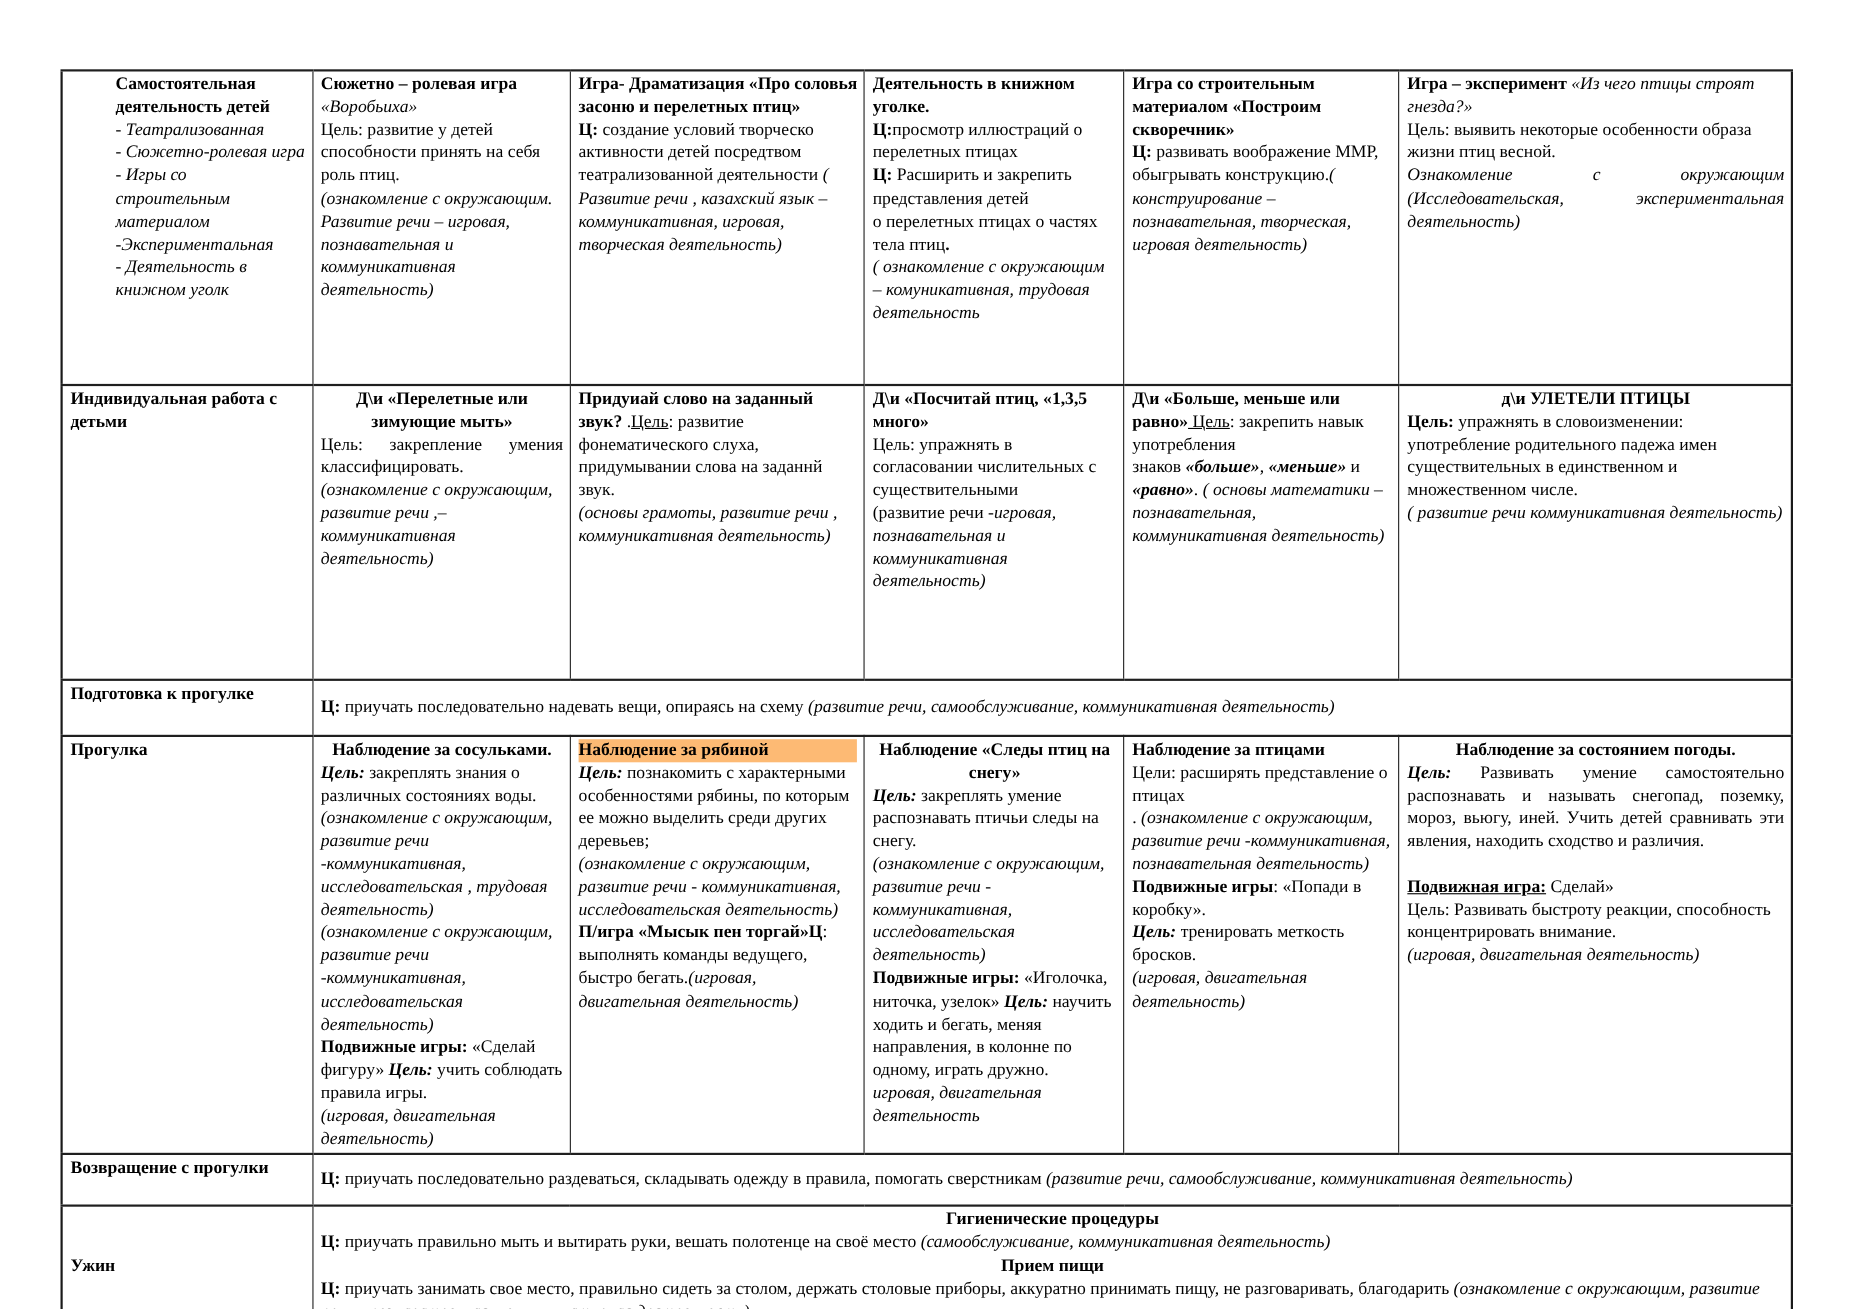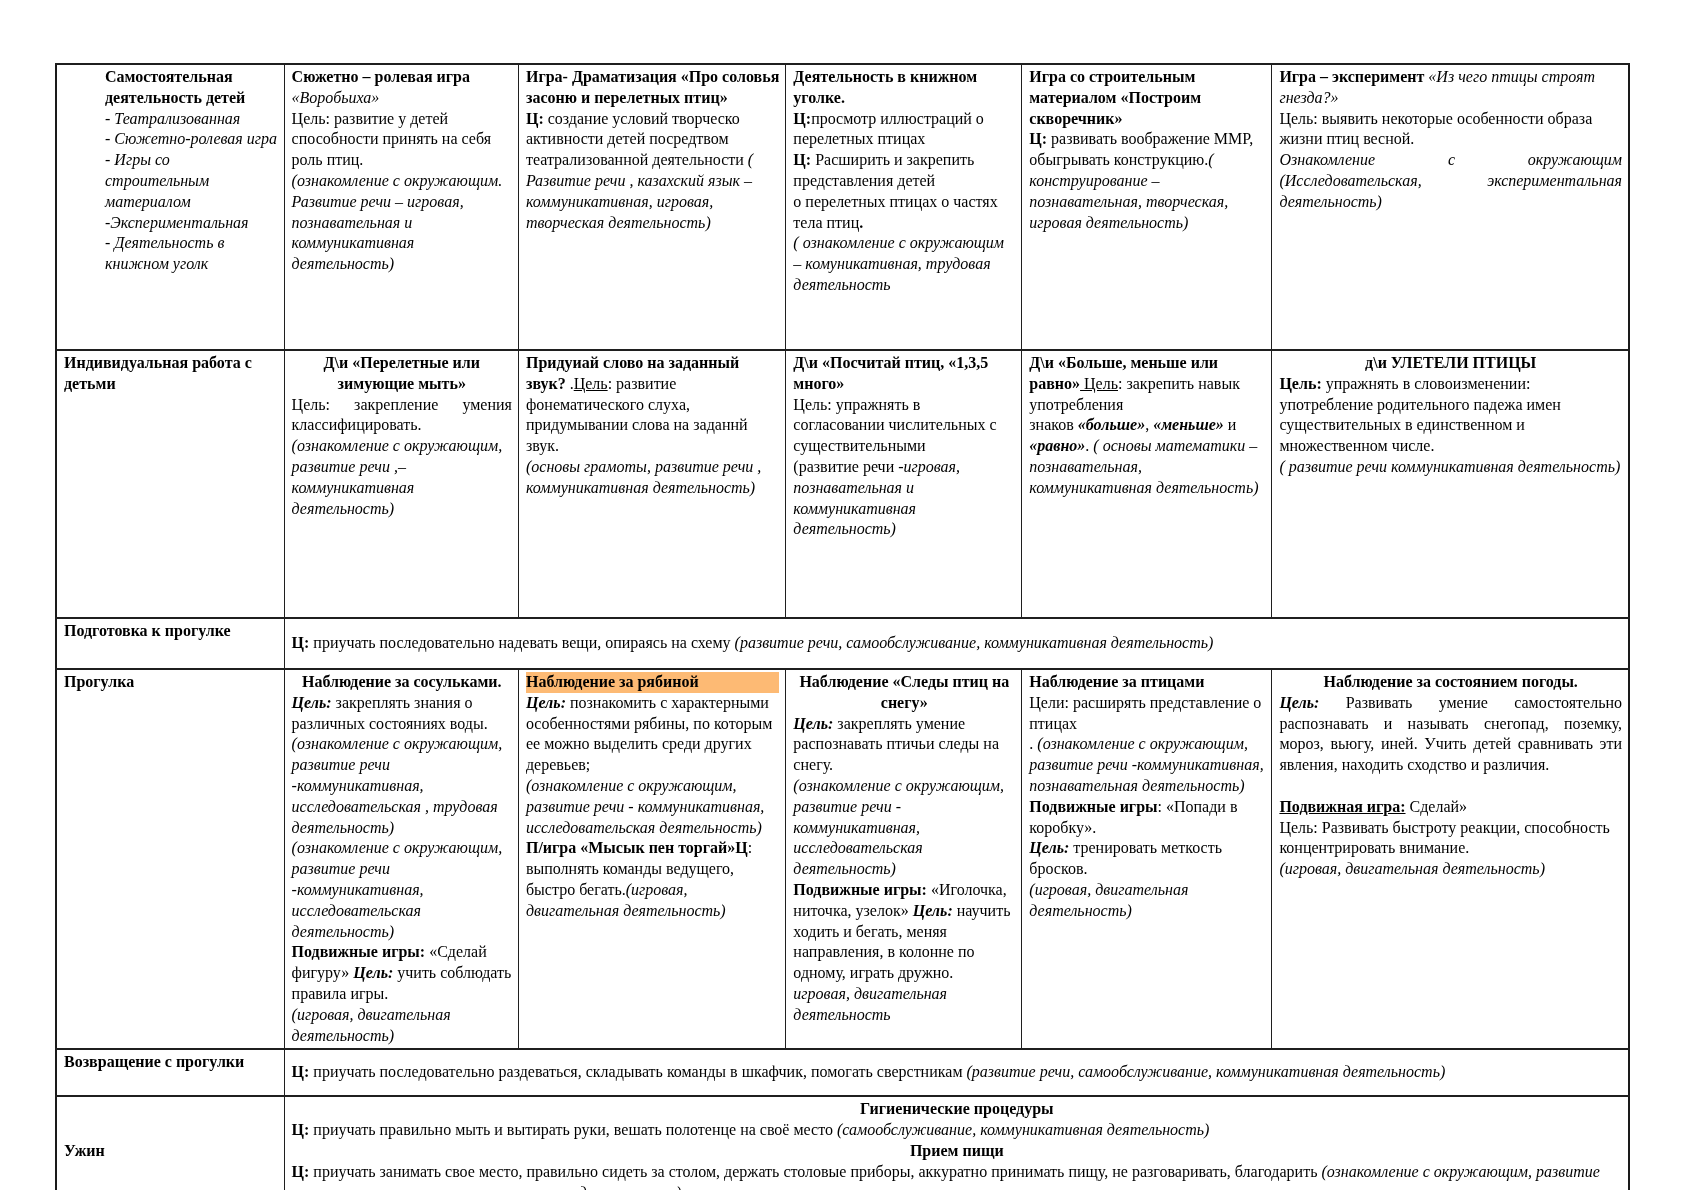--- a/index.html
+++ b/index.html
@@ -170,21 +170,21 @@
             <div class="p"><span class="b u">Подвижная игра:</span><span> Сделай»</span></div>
             <div class="p"><span>Цель: Развивать быстроту реакции, способность концентрировать внимание.</span></div>
             <div class="p"><span class="i"> (игровая, двигательная деятельность)</span></div>
           </td>
         </tr>
         <tr>
           <td style="height: 41px;">
             <div class="p"><span class="b">Возвращение с прогулки</span></div>
           </td>
           <td colspan="5" style="vertical-align: middle; height: 41px;">
-            <div class="p"><span class="b">Ц:</span><span> приучать последовательно раздеваться, складывать команды в шкафчик, помогать сверстникам </span><span class="i">(развитие речи, самообслуживание, коммуникативная деятельность)</span></div>
+            <div class="p"><span class="b">Ц:</span><span> приучать последовательно раздеваться, складывать одежду в правила, помогать сверстникам </span><span class="i">(развитие речи, самообслуживание, коммуникативная деятельность)</span></div>
           </td>
         </tr>
         <tr>
           <td style="vertical-align: middle; height: 85px;">
             <div class="p"><span class="b">Ужин</span></div>
           </td>
           <td colspan="5" style="height: 85px;">
             <div class="p ctr"><span class="b">Гигиенические процедуры</span></div>
             <div class="p"><span class="b">Ц:</span><span> приучать правильно мыть и вытирать руки, вешать полотенце на своё место </span><span class="i">(самообслуживание, коммуникативная деятельность)</span></div>
             <div class="p ctr"><span class="b">Прием пищи</span></div>

